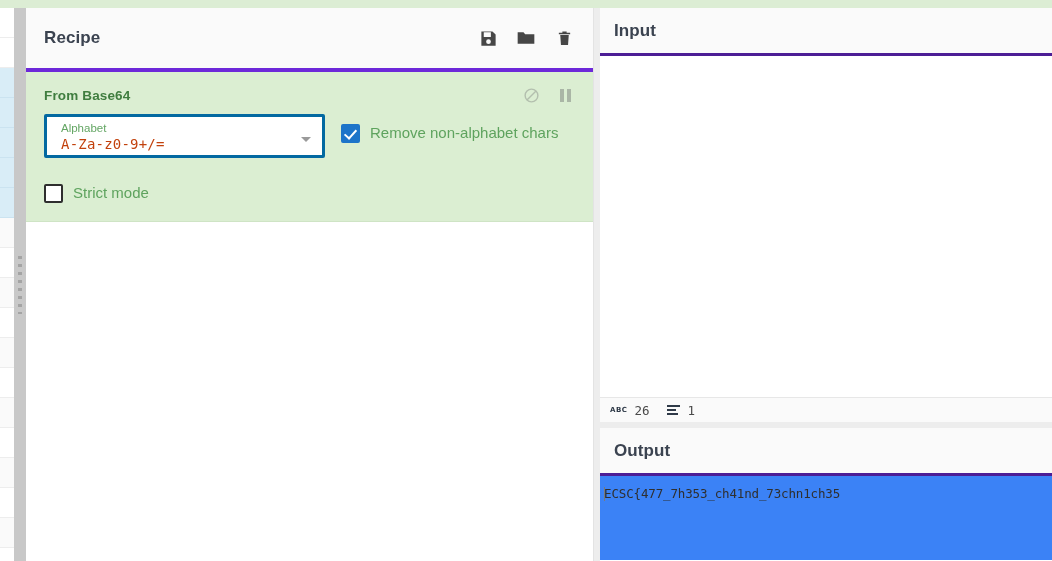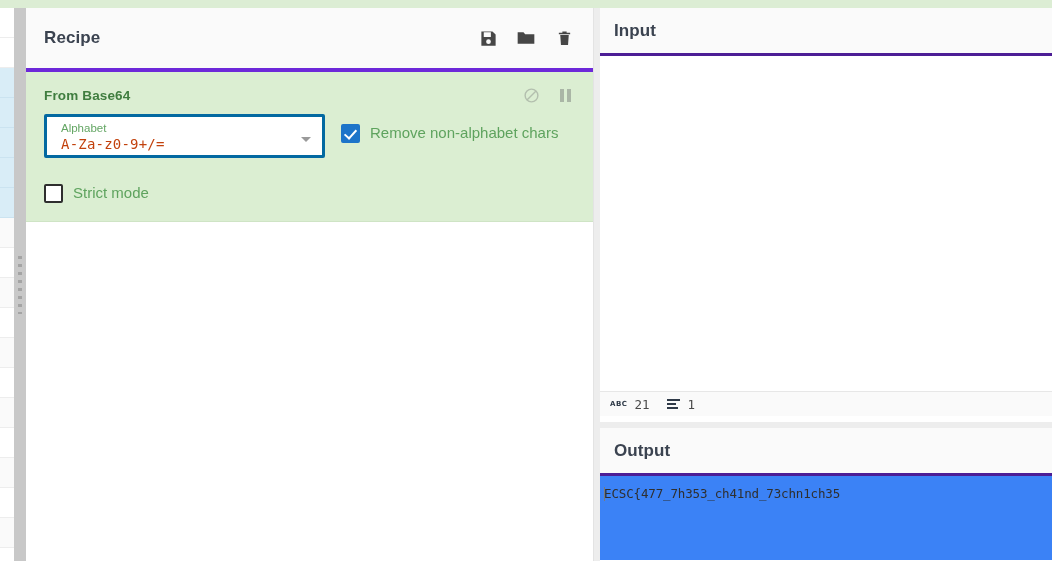--- a/index.html
+++ b/index.html
@@ -296,21 +296,21 @@
     vertical-align: -3px;
     margin-right: -1px;
   }
   .input-area {
     height: 340px;
     background: #ffffff;
     cursor: text;
   }
   .status-bar {
     position: absolute;
-    left: 0; bottom: 6px;
+    left: 0; bottom: 0;
     width: 452px;
     height: 25px;
     background: #fafafa;
     border-top: 1px solid #e7e7e7;
     display: flex;
     align-items: center;
     padding: 0 10px;
     box-sizing: border-box;
     gap: 8px;
   }
@@ -458,21 +458,21 @@
 
   <div class="io-col">
 
     <div class="io-pane input-pane">
       <div class="io-title-bar">
         <span class="pane-title">Input</span>
       </div>
       <div class="status-bar">
         <div class="stat">
           <span class="abc-icon">ABC</span>
-          <span class="sval">21</span>
+          <span class="sval">26</span>
         </div>
         <div class="stat">
           <span class="lines-icon">
               <i></i>
               <i></i>
               <i></i>
             </span>
           <span class="sval">1</span>
         </div>
       </div>

